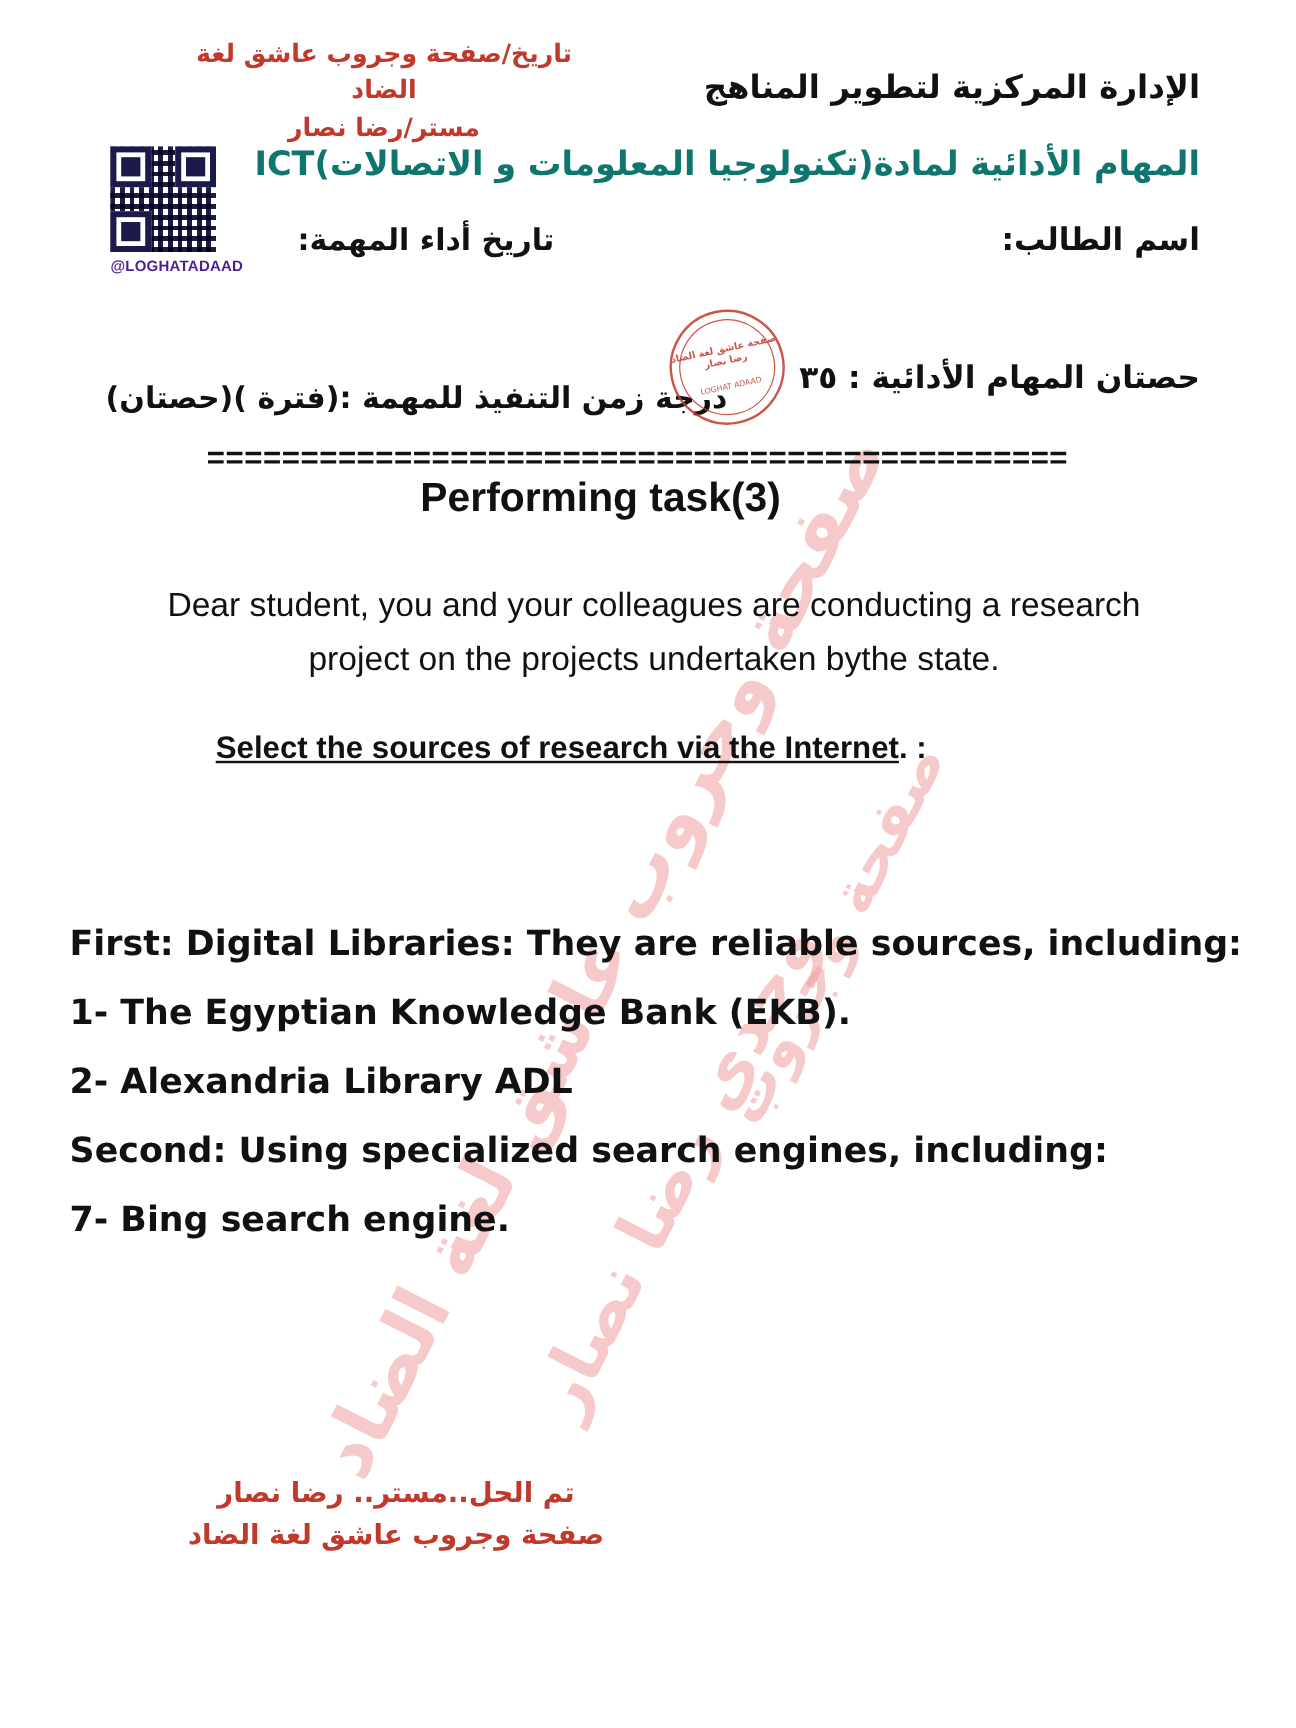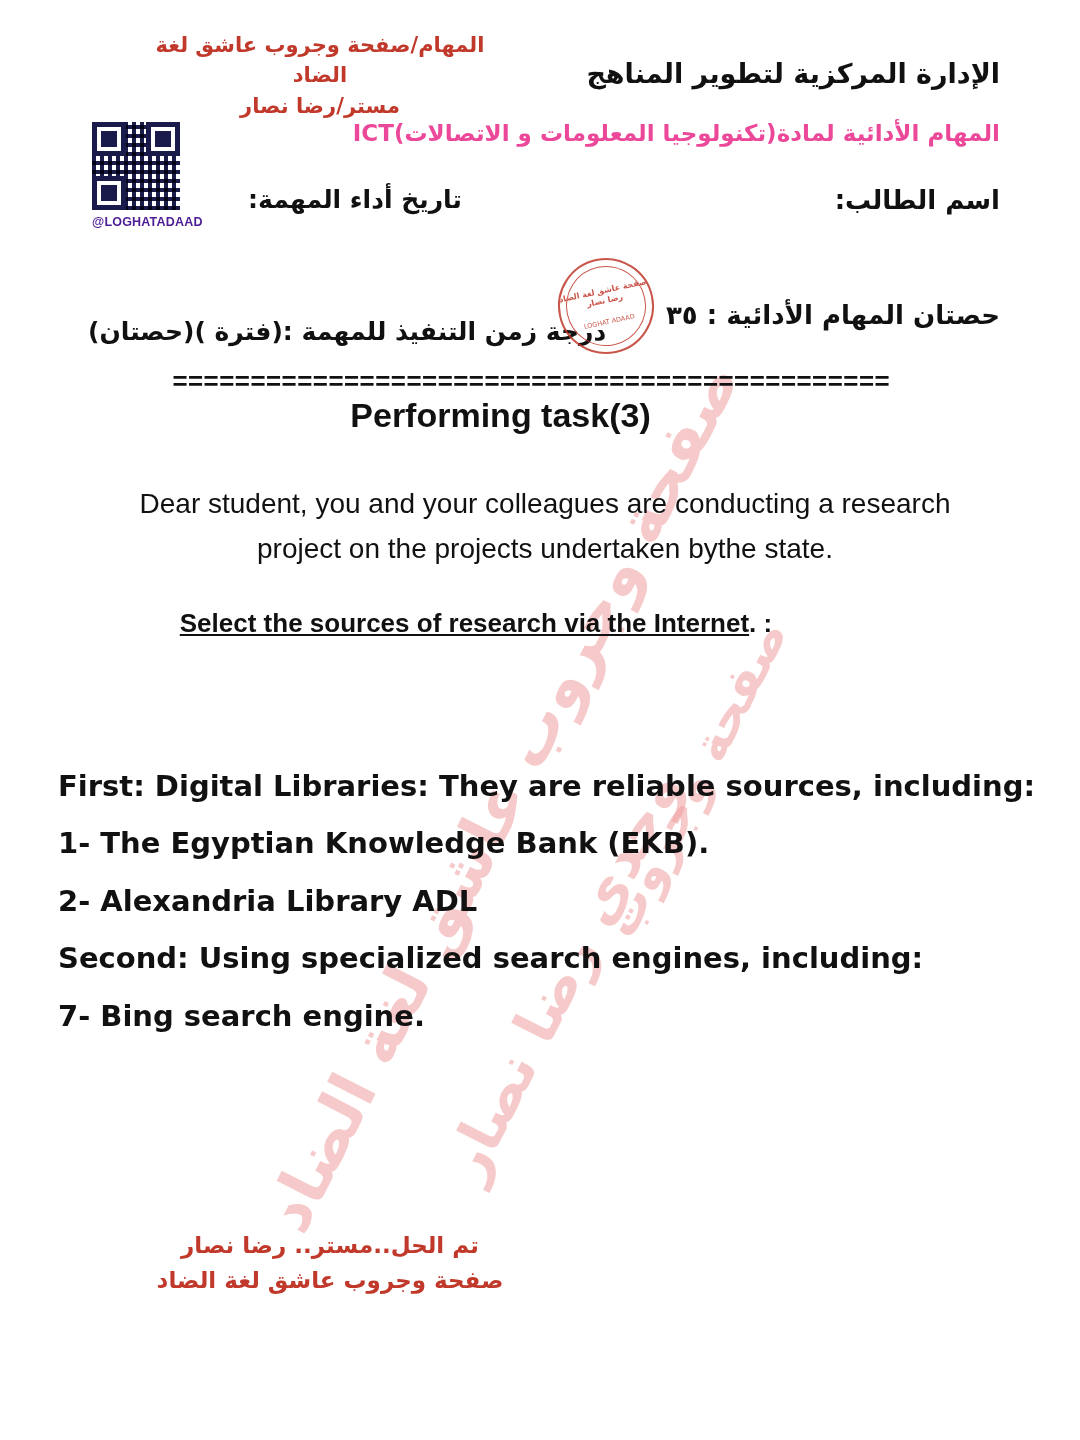--- a/index.html
+++ b/index.html
@@ -89,23 +89,23 @@
     right: 80px;
     font-size: 27px;
     font-weight: 600;
     color: #111;
     margin-left: 46px;
   }
 
   .hdr-subject {
     top: 120px;
     right: 80px;
-    font-size: 23px;
-    font-weight: 600;
-    color: #ec4899;
+    font-size: 28px;
+    font-weight: 600;
+    color: #0f766e;
     text-align: center;
   }
   .hdr-subject .lat {
     direction: ltr;
     unicode-bidi: embed;
   }
 
   .hdr-student {
     top: 185px;
     right: 80px;
@@ -293,21 +293,21 @@
 <div class="page">
 
   <div class="watermark">
     <div class="wm-line wm-1 ar">صفحة وجروب عاشق لغة الضاد</div>
     <div class="wm-line wm-2 ar">وحدي رضا نصار</div>
     <div class="wm-line wm-3 ar">صفحة وجروب</div>
   </div>
 
   <div class="hdr hdr-authoring ar">
     <div>
-      <span>المهام</span><span class="sep">/</span><span>صفحة وجروب عاشق لغة الضاد</span>
+      <span>تاريخ</span><span class="sep">/</span><span>صفحة وجروب عاشق لغة الضاد</span>
     </div>
     <div>
       <span>مستر</span><span class="sep">/</span><span>رضا نصار</span>
     </div>
   </div>
 
   <div class="hdr hdr-dept ar">الإدارة المركزية لتطوير المناهج</div>
 
   <div class="hdr hdr-subject ar">
     <span>المهام الأدائية لمادة</span><span>(تكنولوجيا المعلومات و الاتصالات)</span><span class="lat">ICT</span>

